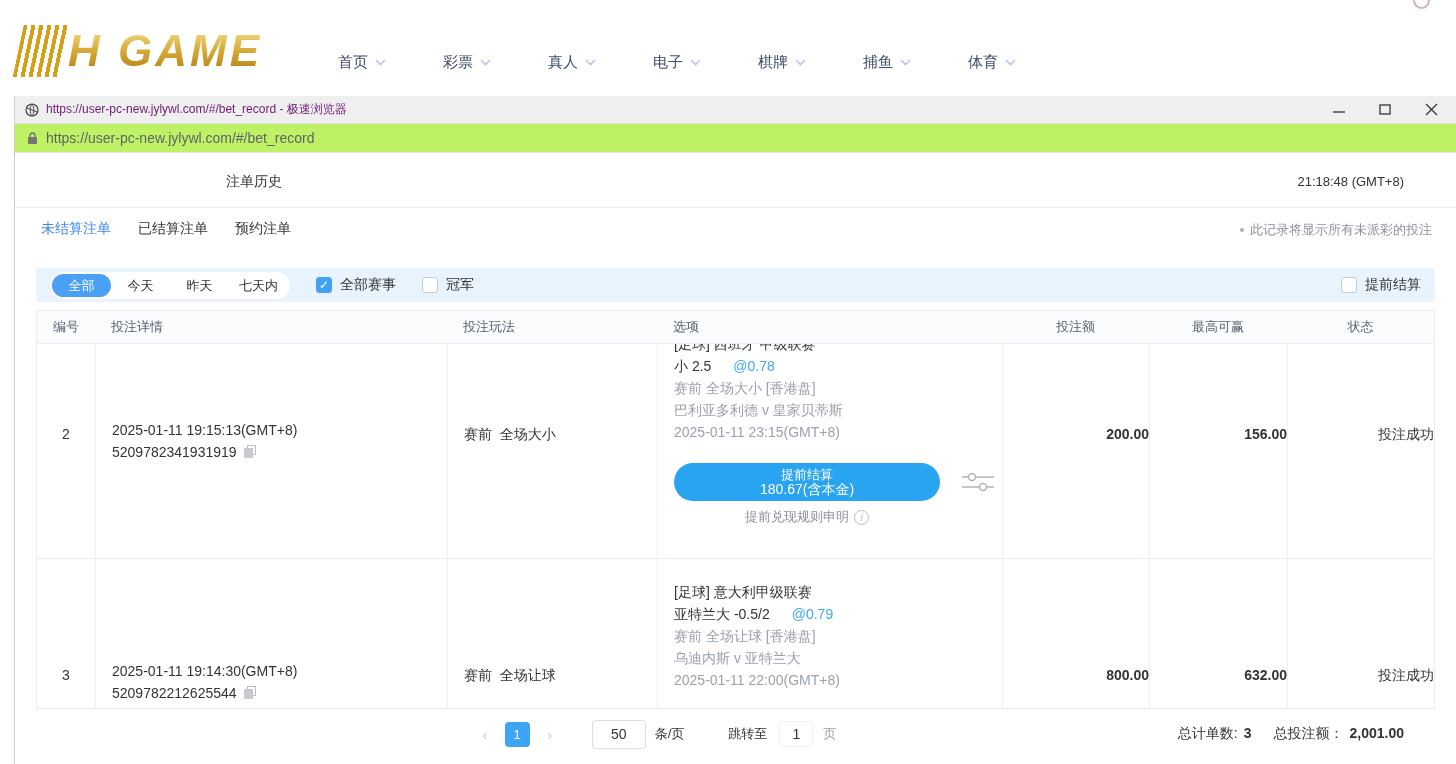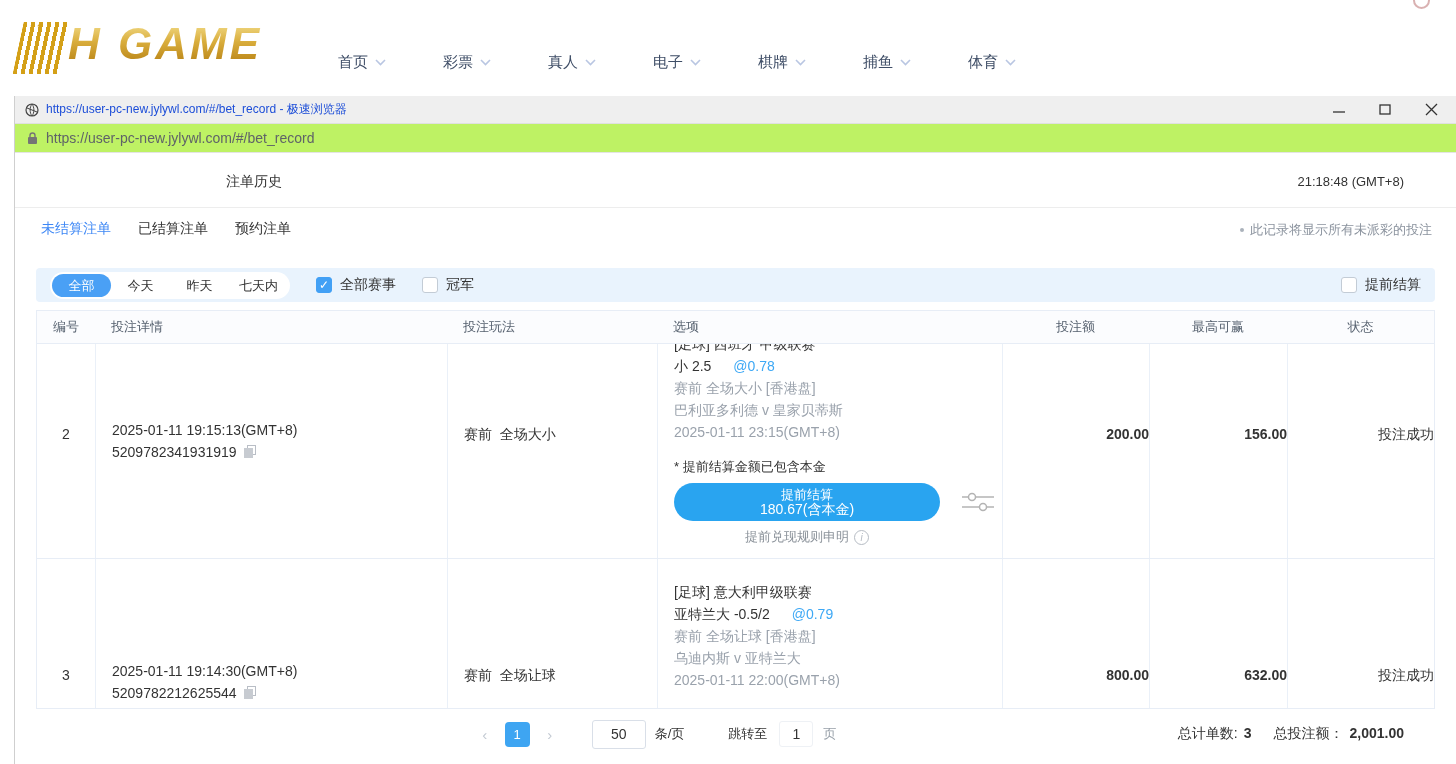--- a/index.html
+++ b/index.html
@@ -1,41 +1,41 @@
 <!DOCTYPE html>
 <html><head>
 <meta charset="utf-8">
 <style>
   * { margin:0; padding:0; box-sizing:border-box; }
   html,body { width:1456px; height:764px; overflow:hidden; background:#fff;
     font-family:"Liberation Sans", sans-serif; color:#333; }
 
   
   .site-header { position:absolute; left:0; top:0; width:1456px; height:96px; background:#fff; }
-  .logo { position:absolute; left:18px; top:22px; height:58px; display:flex; align-items:flex-start; cursor:pointer; }
+  .logo { position:absolute; left:18px; top:22px; height:58px; display:flex; align-items:center; cursor:pointer; }
   .logo-bars { width:46px; height:52px; transform:skewX(-12deg); margin-right:4px;
     background:repeating-linear-gradient(90deg,#d4a017 0 4px,transparent 4px 8px);
     -webkit-mask-image:linear-gradient(180deg,#000,#000); position:relative; }
   .logo-bars:before { content:""; position:absolute; left:-8px; top:-14px; width:26px; height:22px;
     background:radial-gradient(circle 1.6px, #d4a017 1.4px, transparent 1.6px);
     background-size:7px 7px; opacity:.9; }
   .logo-text { font-size:44px; font-weight:bold; font-style:italic; letter-spacing:3px;
     background:linear-gradient(180deg,#f3dd8a 0%,#d9ad3c 45%,#b57f12 100%);
     -webkit-background-clip:text; background-clip:text; color:transparent; line-height:1; }
   .main-nav { position:absolute; left:338px; top:0; height:124px; display:flex; align-items:center; gap:57px; }
   .nav-item { display:flex; align-items:center; gap:7px; font-size:15px; color:#3e4d66; cursor:pointer; }
   .corner-icon { position:absolute; right:26px; top:-8px; width:17px; height:17px; border-radius:50%;
     border:2px solid #cf9e9e; opacity:.8; }
 
   
   .browser { position:absolute; left:14px; top:96px; width:1442px; height:668px;
     border-left:1px solid #cfcfcf; background:#fff; }
   .titlebar { height:28px; background:#efefef; border-bottom:1px solid #e0e0e0;
     display:flex; align-items:center; padding:0 10px; }
-  .titlebar-text { font-size:12px; color:#1d4ed8; margin-left:7px; flex:1; }
+  .titlebar-text { font-size:12px; color:#701a75; margin-left:7px; flex:1; }
   .win-btns { display:flex; gap:32px; margin-right:8px; }
   .win-btn { width:14px; height:14px; display:flex; align-items:center; justify-content:center; cursor:pointer; }
   .addressbar { height:29px; background:#bef264; border-bottom:1px solid #e4e4e4;
     display:flex; align-items:center; padding:0 12px; }
   .addr-text { font-size:14px; color:#5f6368; margin-left:8px; }
 
   
   .content { position:absolute; top:58px; left:0; right:0; bottom:0; background:#fff; }
   .page-head { height:54px; border-bottom:1px solid #ededed; position:relative; }
   .page-title { position:absolute; left:211px; top:19px; font-size:14px; color:#333; }
@@ -276,21 +276,20 @@
         <div class="cell play">赛前  全场大小</div>
         <div class="cell option">
           <div class="opt-line clip">[足球] 西班牙 甲级联赛</div>
           <div class="opt-line">
             <span>小 2.5</span><span class="odds">@0.78</span>
           </div>
           <div class="opt-line gray">赛前 全场大小 [香港盘]</div>
           <div class="opt-line gray">巴利亚多利德 v 皇家贝蒂斯</div>
           <div class="opt-line gray">2025-01-11 23:15(GMT+8)</div>
           <div class="opt-gap"></div>
-          <div class="settle-note">* 提前结算金额已包含本金</div>
           <div class="settle-row">
             <button class="settle-btn">
               <span class="l1">提前结算</span>
               <span class="l2">180.67(含本金)</span>
             </button>
             <svg class="slider-icon" width="32" height="22" viewBox="0 0 32 22">
               <line x1="0" y1="6" x2="32" y2="6" stroke="#b3b3b3" stroke-width="1.5"></line>
               <circle cx="10" cy="6" r="3.5" fill="#fff" stroke="#b3b3b3" stroke-width="1.5"></circle>
               <line x1="0" y1="16" x2="32" y2="16" stroke="#b3b3b3" stroke-width="1.5"></line>
               <circle cx="21" cy="16" r="3.5" fill="#fff" stroke="#b3b3b3" stroke-width="1.5"></circle>

